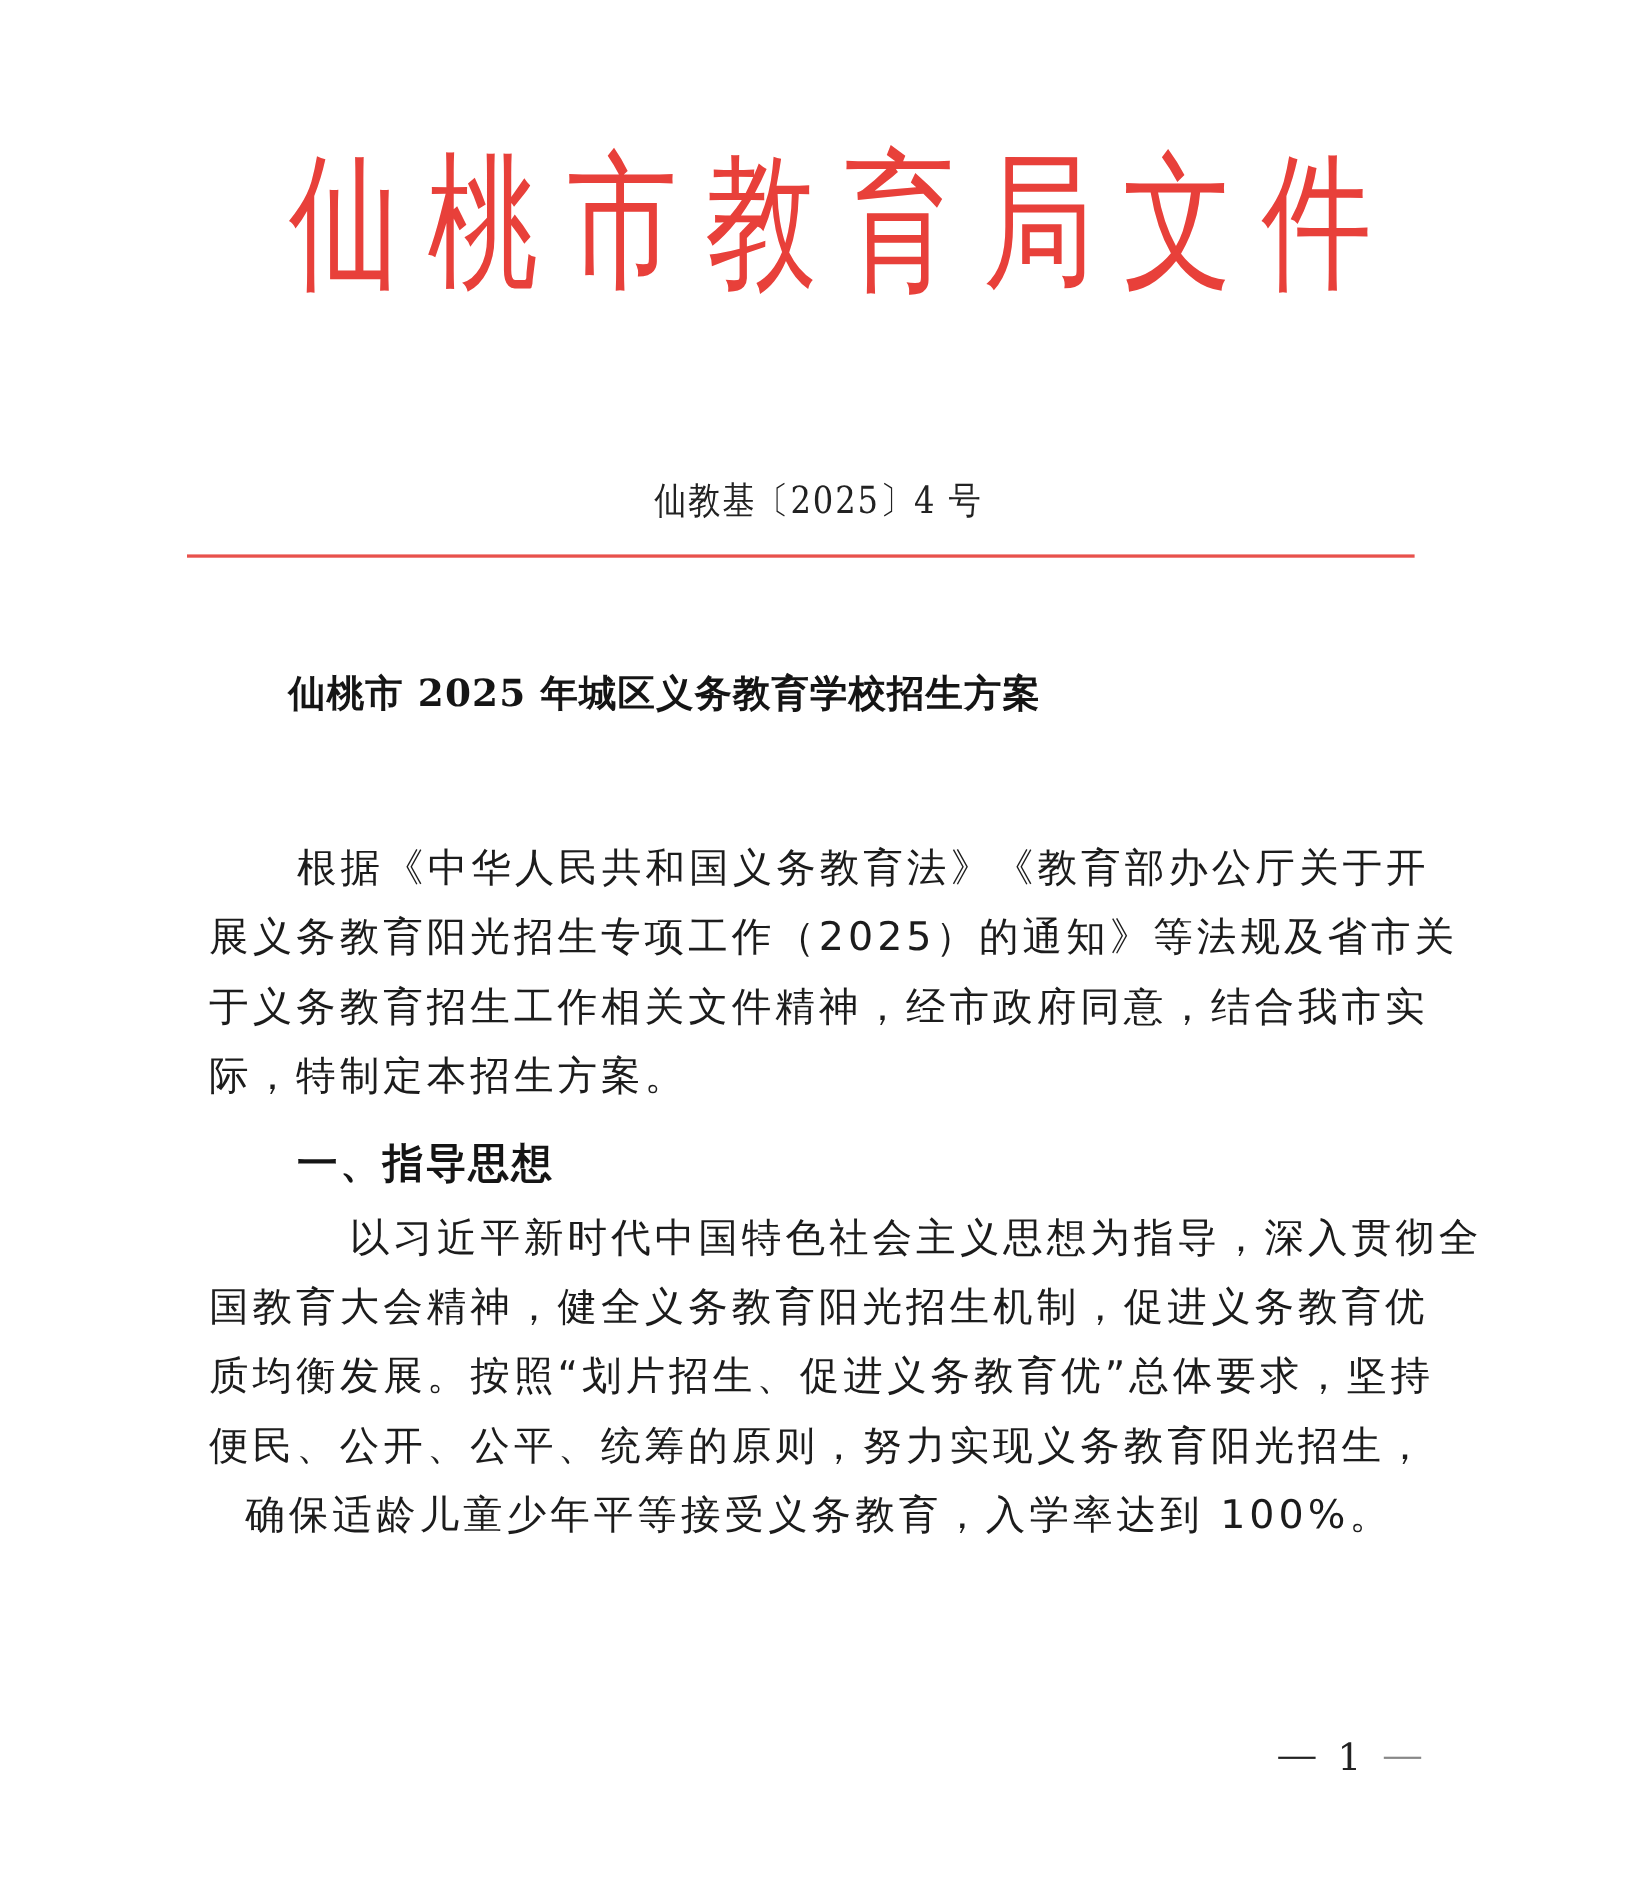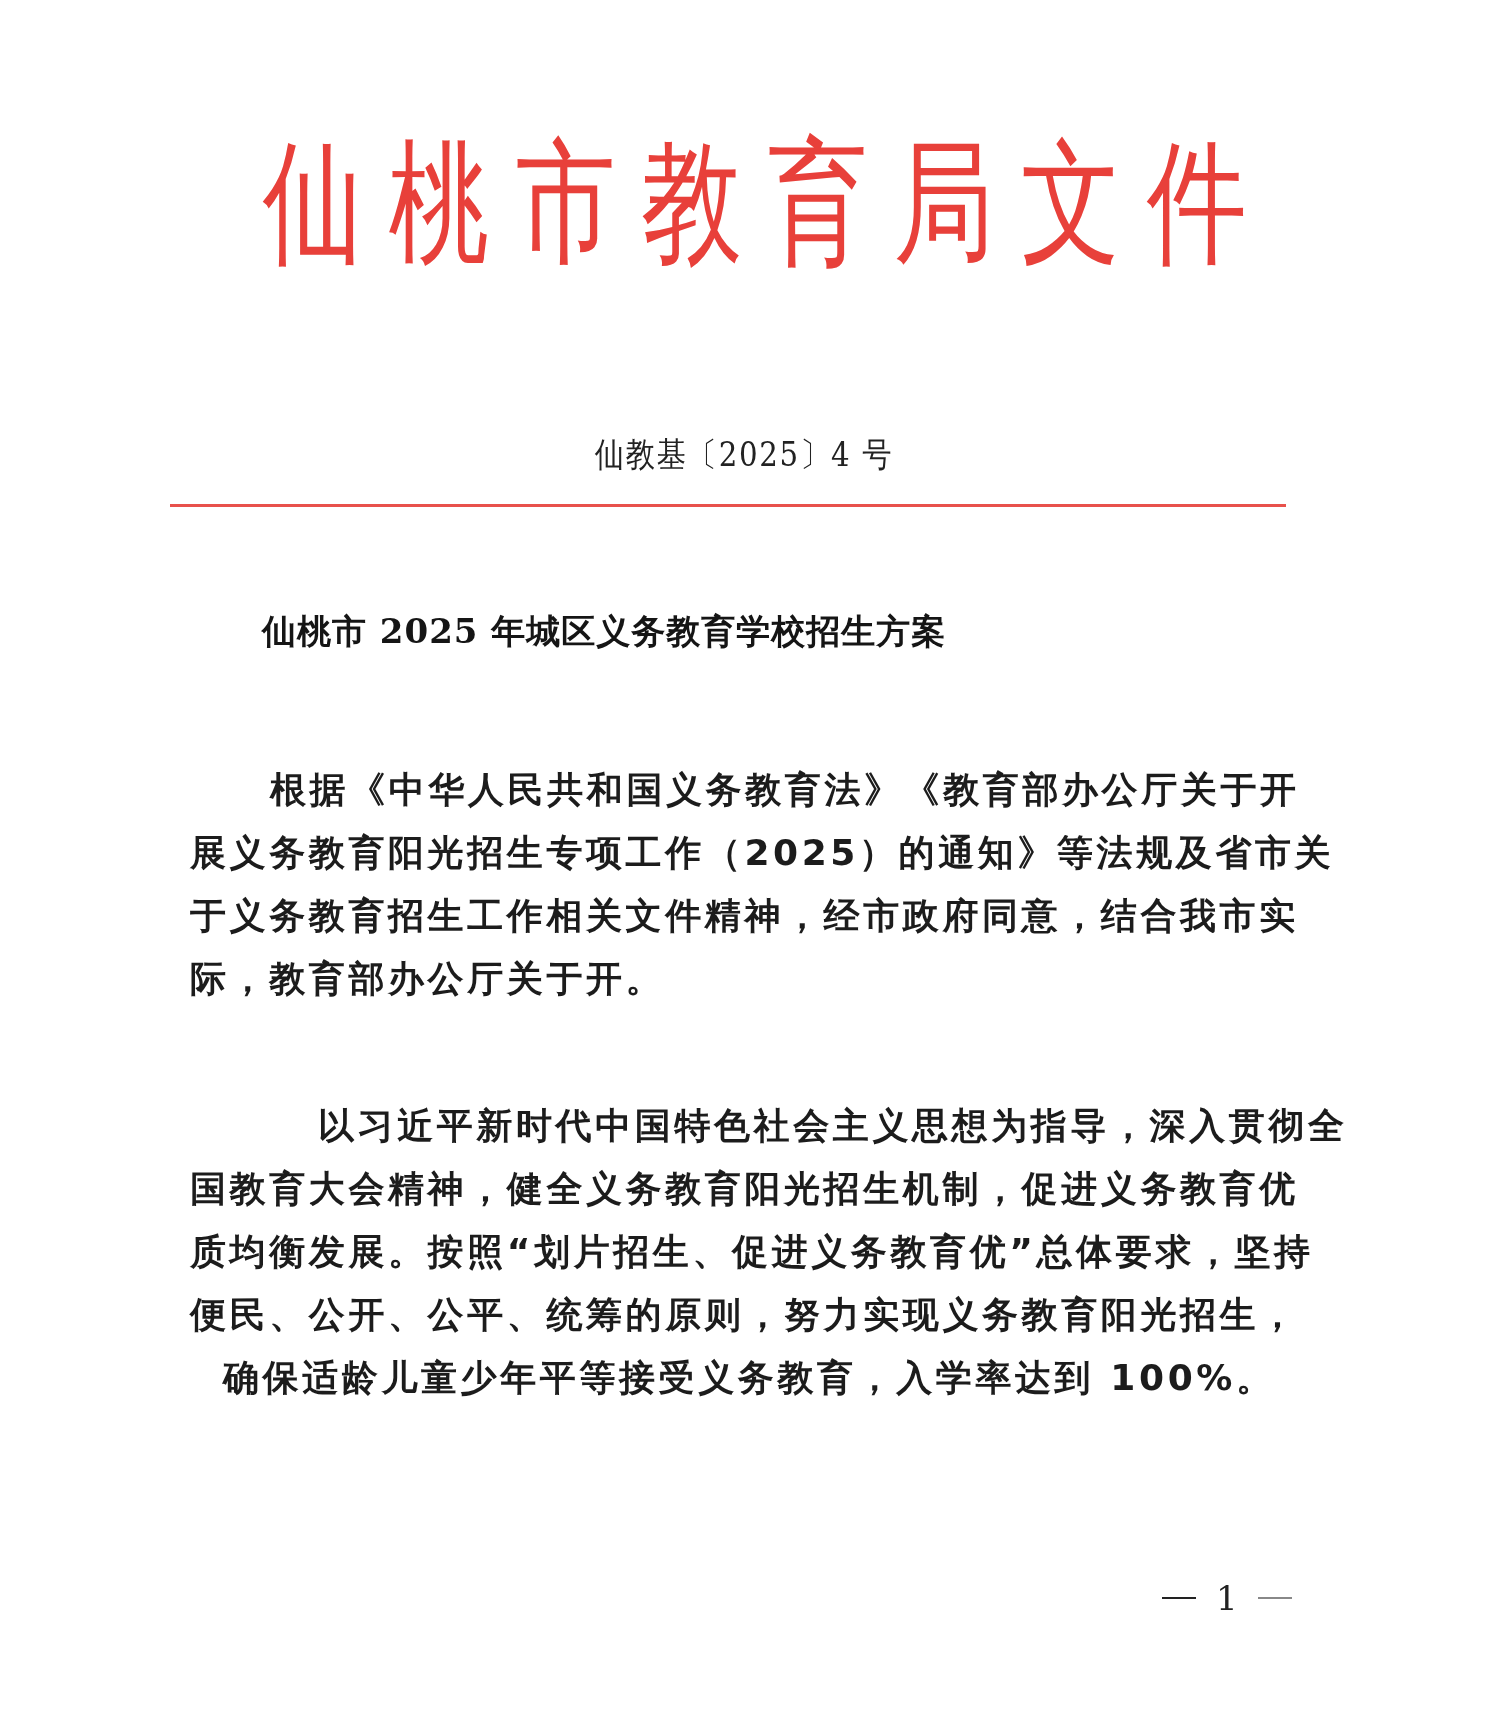--- a/index.html
+++ b/index.html
@@ -85,21 +85,20 @@
       font-size: 36px;
       color: #1c1c1c;
     }
     .line {
       position: absolute;
       left: 0;
       height: 60px;
       line-height: 60px;
       white-space: nowrap;
       letter-spacing: 3.6px;
-      font-weight: bold;
     }
     .indent { left: 80px; }
     .section-heading {
       position: absolute;
       left: 270px;
       top: 1028px;
       font-family: "DejaVu Sans", "Liberation Sans", sans-serif;
       font-weight: bold;
       font-size: 37px;
       line-height: 60px;
@@ -145,23 +144,24 @@
   <div class="doc-number">仙教基〔2025〕4 号</div>
 
   <div class="red-rule"></div>
 
   <div class="doc-title">仙桃市 2025 年城区义务教育学校招生方案</div>
 
   <div class="body-text" style="top: 760px;">
     <div class="line indent" style="top: 0px;">根据《中华人民共和国义务教育法》《教育部办公厅关于开</div>
     <div class="line" style="top: 63px;">展义务教育阳光招生专项工作（2025）的通知》等法规及省市关</div>
     <div class="line" style="top: 126px;">于义务教育招生工作相关文件精神，经市政府同意，结合我市实</div>
-    <div class="line" style="top: 189px;">际，教育部办公厅关于开。</div>
+    <div class="line" style="top: 189px;">际，特制定本招生方案。</div>
   </div>
 
+  <div class="section-heading">一、指导思想</div>
 
   <div class="body-text" style="top: 1096px;">
     <div class="line indent" style="top: 0px; margin-left: 48px;">以习近平新时代中国特色社会主义思想为指导，深入贯彻全</div>
     <div class="line" style="top: 63px;">国教育大会精神，健全义务教育阳光招生机制，促进义务教育优</div>
     <div class="line" style="top: 126px;">质均衡发展。按照“划片招生、促进义务教育优”总体要求，坚持</div>
     <div class="line" style="top: 189px;">便民、公开、公平、统筹的原则，努力实现义务教育阳光招生，</div>
     <div class="line" style="top: 252px; margin-left: 33px;">确保适龄儿童少年平等接受义务教育，入学率达到 100%。</div>
   </div>
 
   <div class="page-number">

